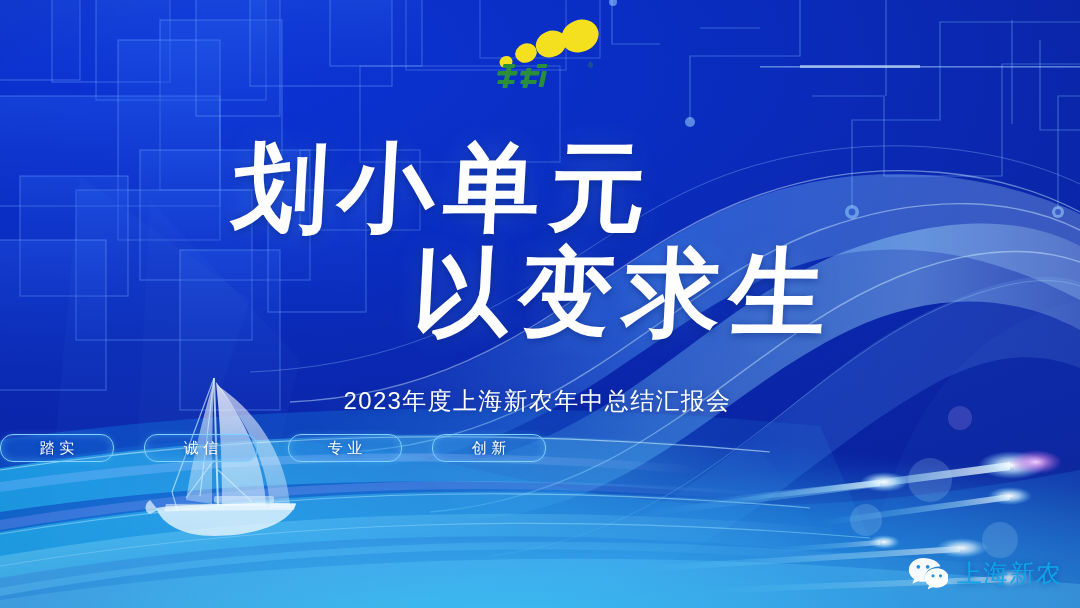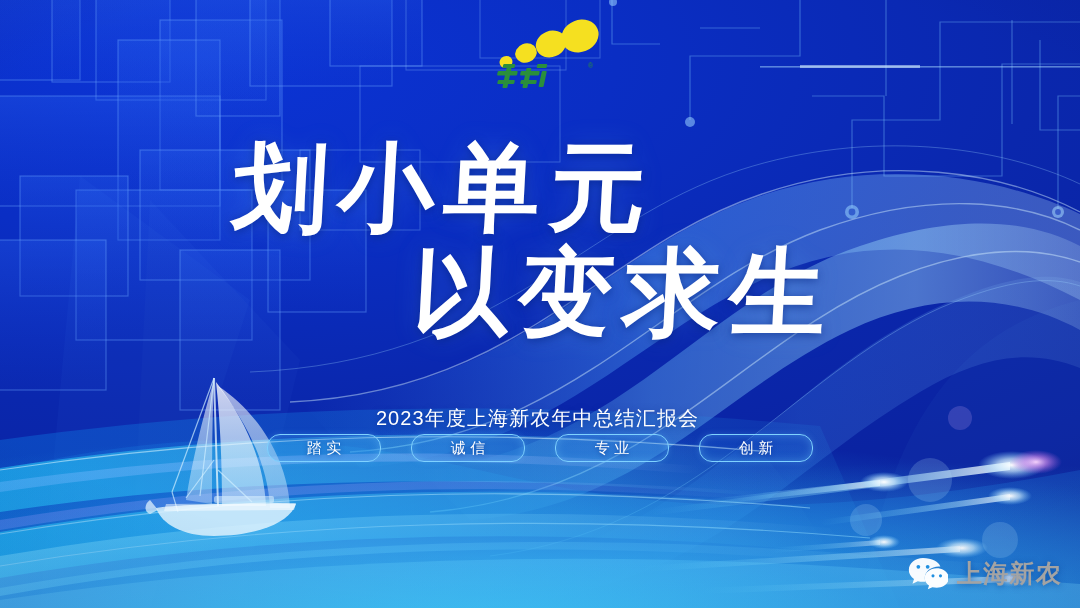--- a/index.html
+++ b/index.html
@@ -38,29 +38,28 @@
     user-select:none;
   }
   .hl-line{display:block;white-space:nowrap;}
   .hl1{font-size:96px;line-height:1.02;letter-spacing:.10em;
        transform:translateX(-96px) skewX(-3deg);}
   .hl2{font-size:96px;line-height:1.05;letter-spacing:.10em;
        transform:translateX(84px) skewX(-3deg);margin-top:6px;}
 
   #subtitle{
     position:absolute;left:0;right:5px;top:385px;text-align:center;
-    color:#ffffff;font-size:20px;letter-spacing:.055em;font-weight:400;
+    color:#ffffff;font-size:24px;letter-spacing:.055em;font-weight:400;
     text-shadow:0 1px 6px rgba(0,40,130,.6);
     user-select:none;
-    margin-top:20px;
   }
 
   #tagrow{
     position:absolute;left:0;right:0;top:434px;
-    display:flex;justify-content:center;gap:30px;
+    display:flex;gap:30px;
   }
   .tag{
     display:flex;align-items:center;justify-content:center;
     min-width:84px;height:26px;padding:0 14px;
     border:1.5px solid #7fd2ff;border-radius:13px;
     color:#ffffff;font-size:15px;letter-spacing:.30em;text-indent:.30em;
     background:rgba(30,110,220,.18);
     text-shadow:0 1px 4px rgba(0,40,130,.6);
     box-shadow:0 0 8px rgba(120,205,255,.35) inset, 0 0 6px rgba(110,200,255,.22);
     white-space:nowrap;
@@ -70,21 +69,21 @@
   #logo{position:absolute;left:492px;top:14px;width:110px;height:84px;}
   #logo svg{width:110px;height:84px;display:block;}
 
   
   #wechat{
     position:absolute;right:18px;bottom:18px;
     display:flex;align-items:center;gap:9px;
   }
   #wechat .wx-ico{width:40px;height:34px;display:block;flex:0 0 auto;}
   #wechat .wx-text{
-    color:#a3a3a3;font-size:25px;letter-spacing:.05em;font-weight:700;
+    color:#0ea5e9;font-size:25px;letter-spacing:.05em;font-weight:400;
     text-shadow:0 1px 6px rgba(0,60,150,.65);
     white-space:nowrap;
   }
 </style>
 </head>
 <body>
 
 <div id="poster">
 
   <div class="layer" id="bg-base"></div>

